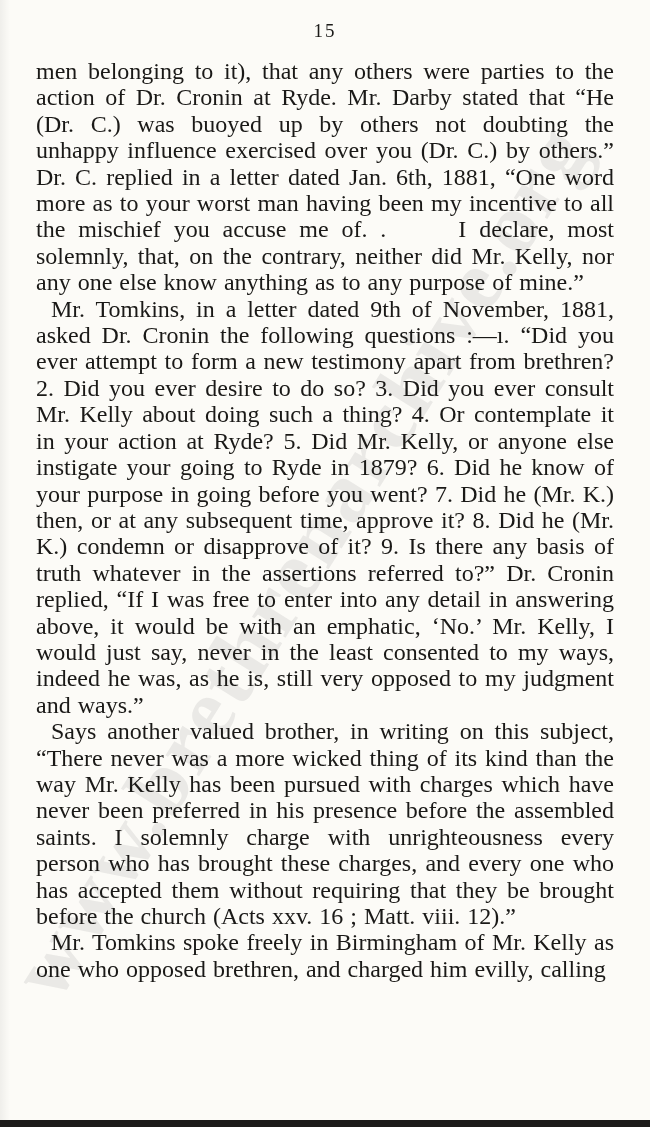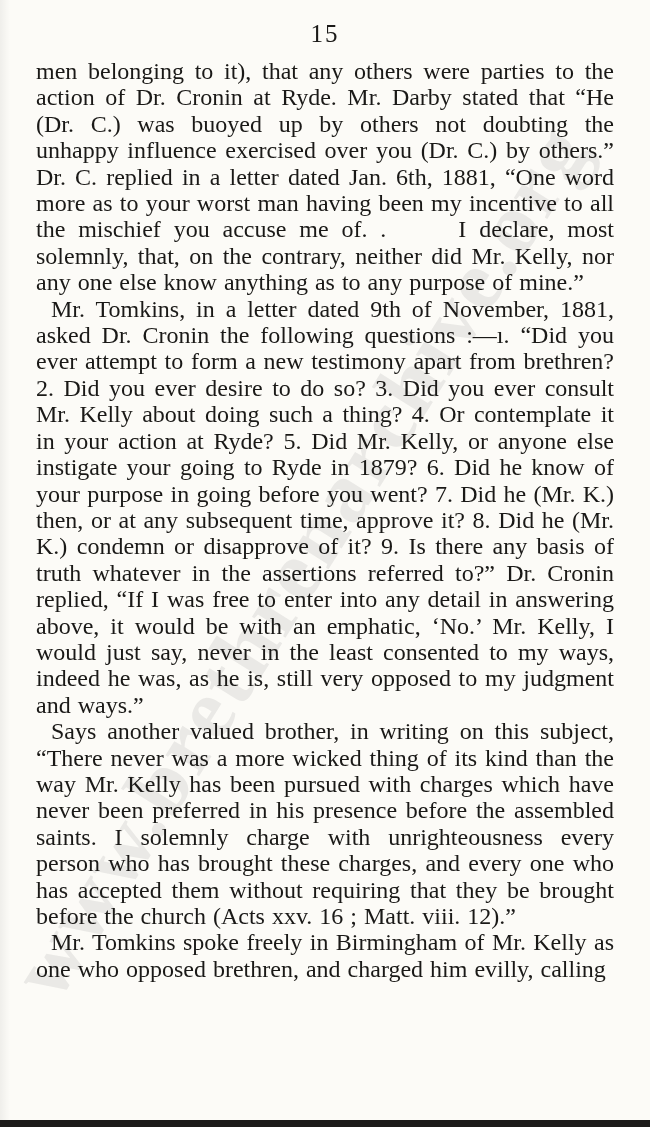--- a/index.html
+++ b/index.html
@@ -28,21 +28,21 @@
     color: rgba(150, 150, 150, 0.17);
     pointer-events: none;
     user-select: none;
   }
   .page-number {
     position: absolute;
     top: 20px;
     left: 0;
     right: 0;
     text-align: center;
-    font-size: 25px;
+    font-size: 19px;
     letter-spacing: 2px;
     color: #1b1a18;
   }
   .text-block {
     position: absolute;
     top: 58px;
     left: 36px;
     width: 578px;
   }
   .para {

